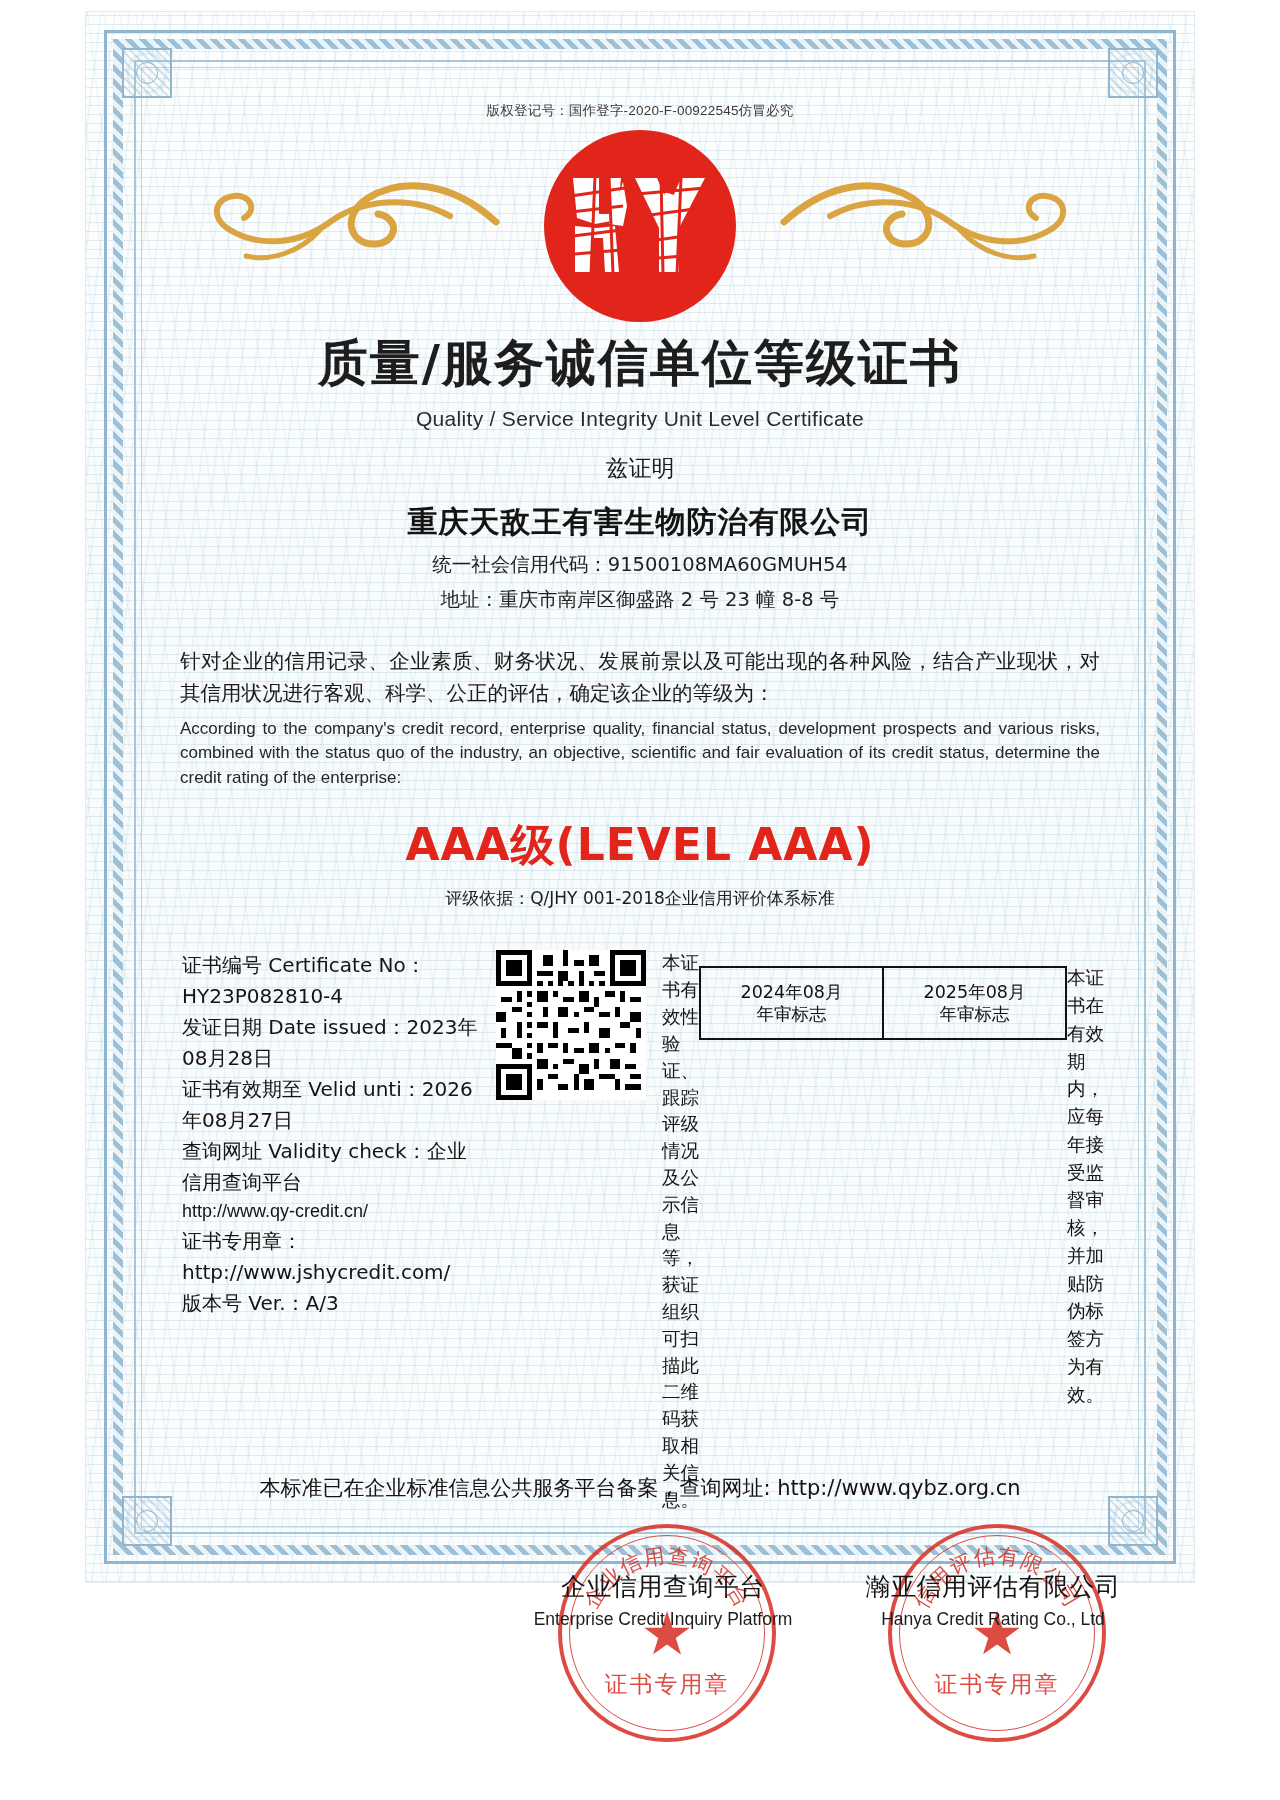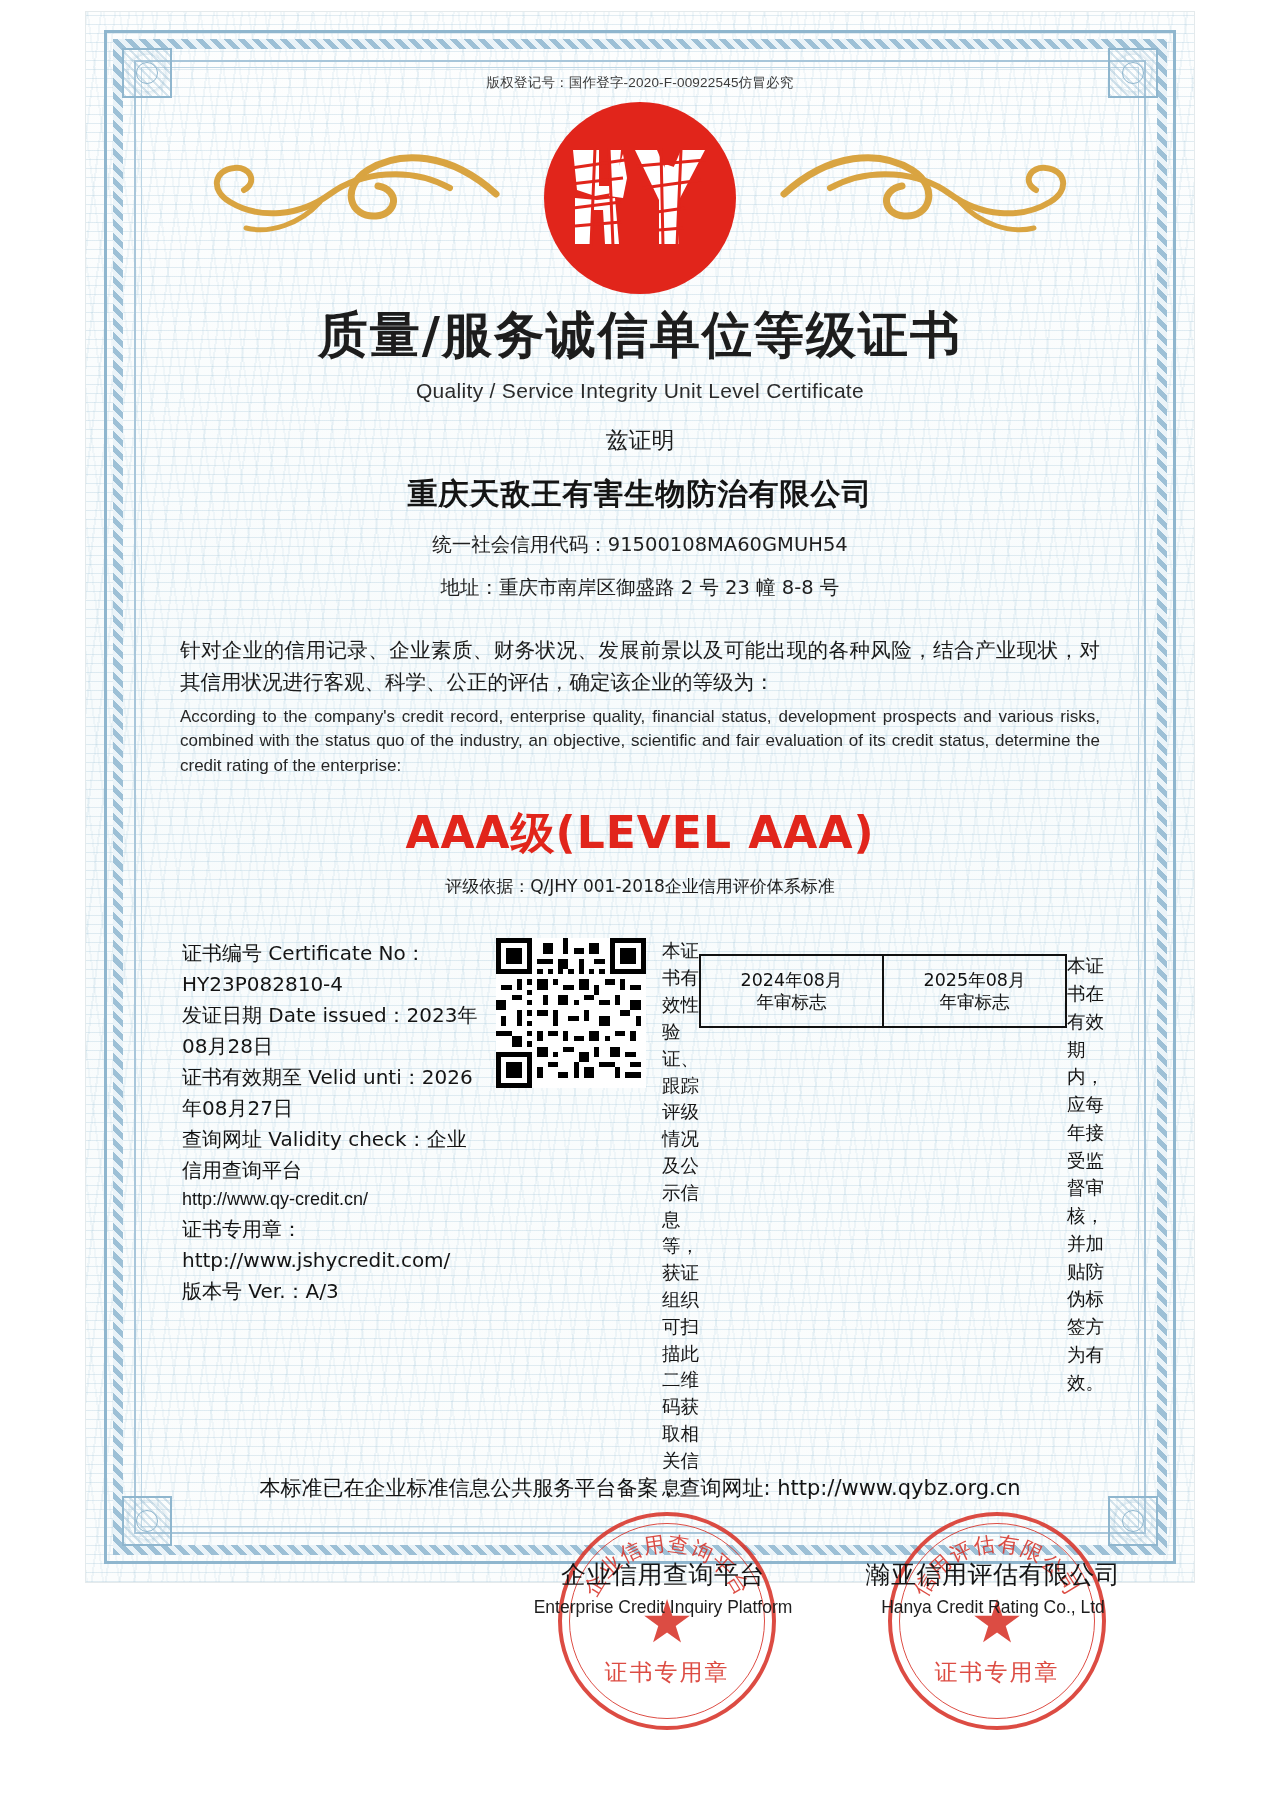--- a/index.html
+++ b/index.html
@@ -96,20 +96,21 @@
   .content {
     position: absolute;
     left: 62px; top: 62px; right: 62px; bottom: 62px;
   }
 
   .copyright-line {
     text-align: center;
     font-size: 13.5px;
     color: #3a3a3a;
     letter-spacing: 0.2px;
+    margin-top: 28px;
   }
 
   
   .emblem-row {
     position: relative;
     height: 200px;
     margin-top: 2px;
   }
   .flourish {
     position: absolute;
@@ -171,34 +172,34 @@
     font-weight: bold;
     color: #141414;
     margin-top: 18px;
     letter-spacing: 1px;
     font-family: "DejaVu Sans", "Liberation Sans", sans-serif;
   }
   .credit-code, .address {
     text-align: center;
     font-size: 19.5px;
     color: #1f1f1f;
-    margin-top: 16px;
+    margin-top: 8px;
     font-family: "DejaVu Sans", "Liberation Sans", sans-serif;
   }
 
   
   .body-block {
     margin: 34px 32px 0 32px;
   }
   .body-cn {
     font-size: 20.5px;
     line-height: 1.55;
     color: #1b1b1b;
     text-align: justify;
-    font-family: Liberation Serif, serif;
+    font-family: Liberation Mono, monospace;
   }
   .body-en {
     font-size: 17px;
     line-height: 1.45;
     color: #262626;
     margin-top: 6px;
     text-align: justify;
   }
 
   .level {

